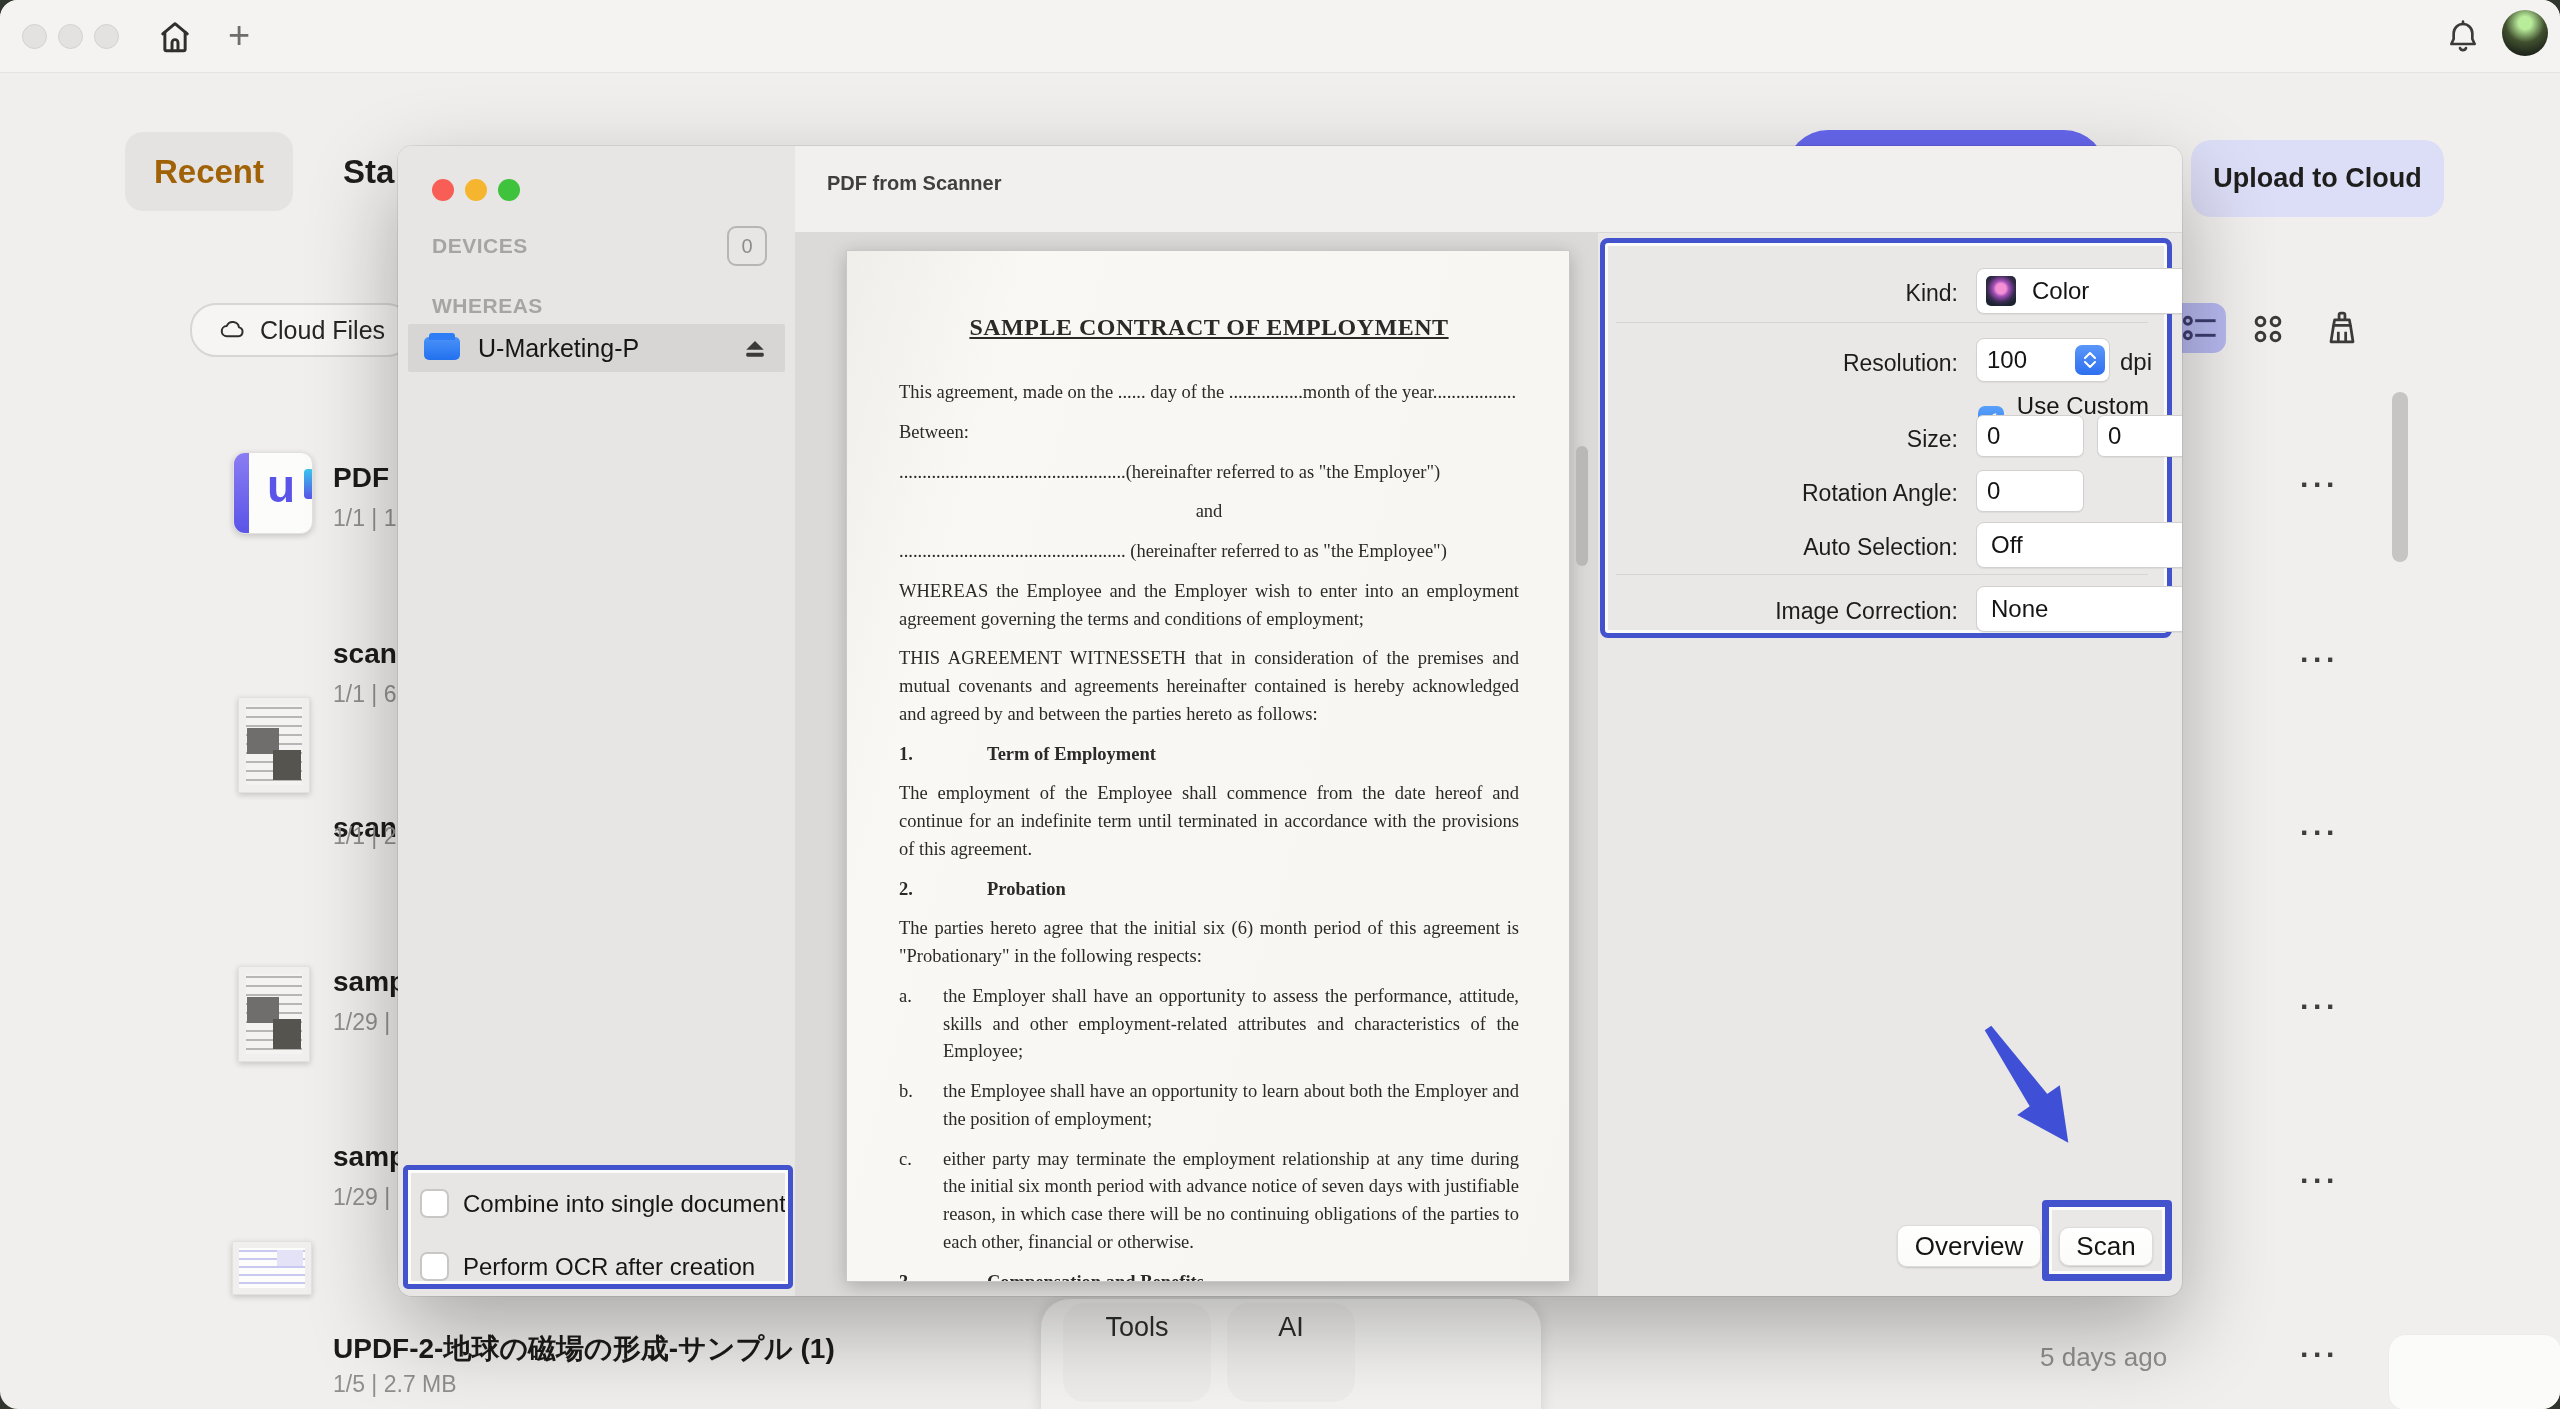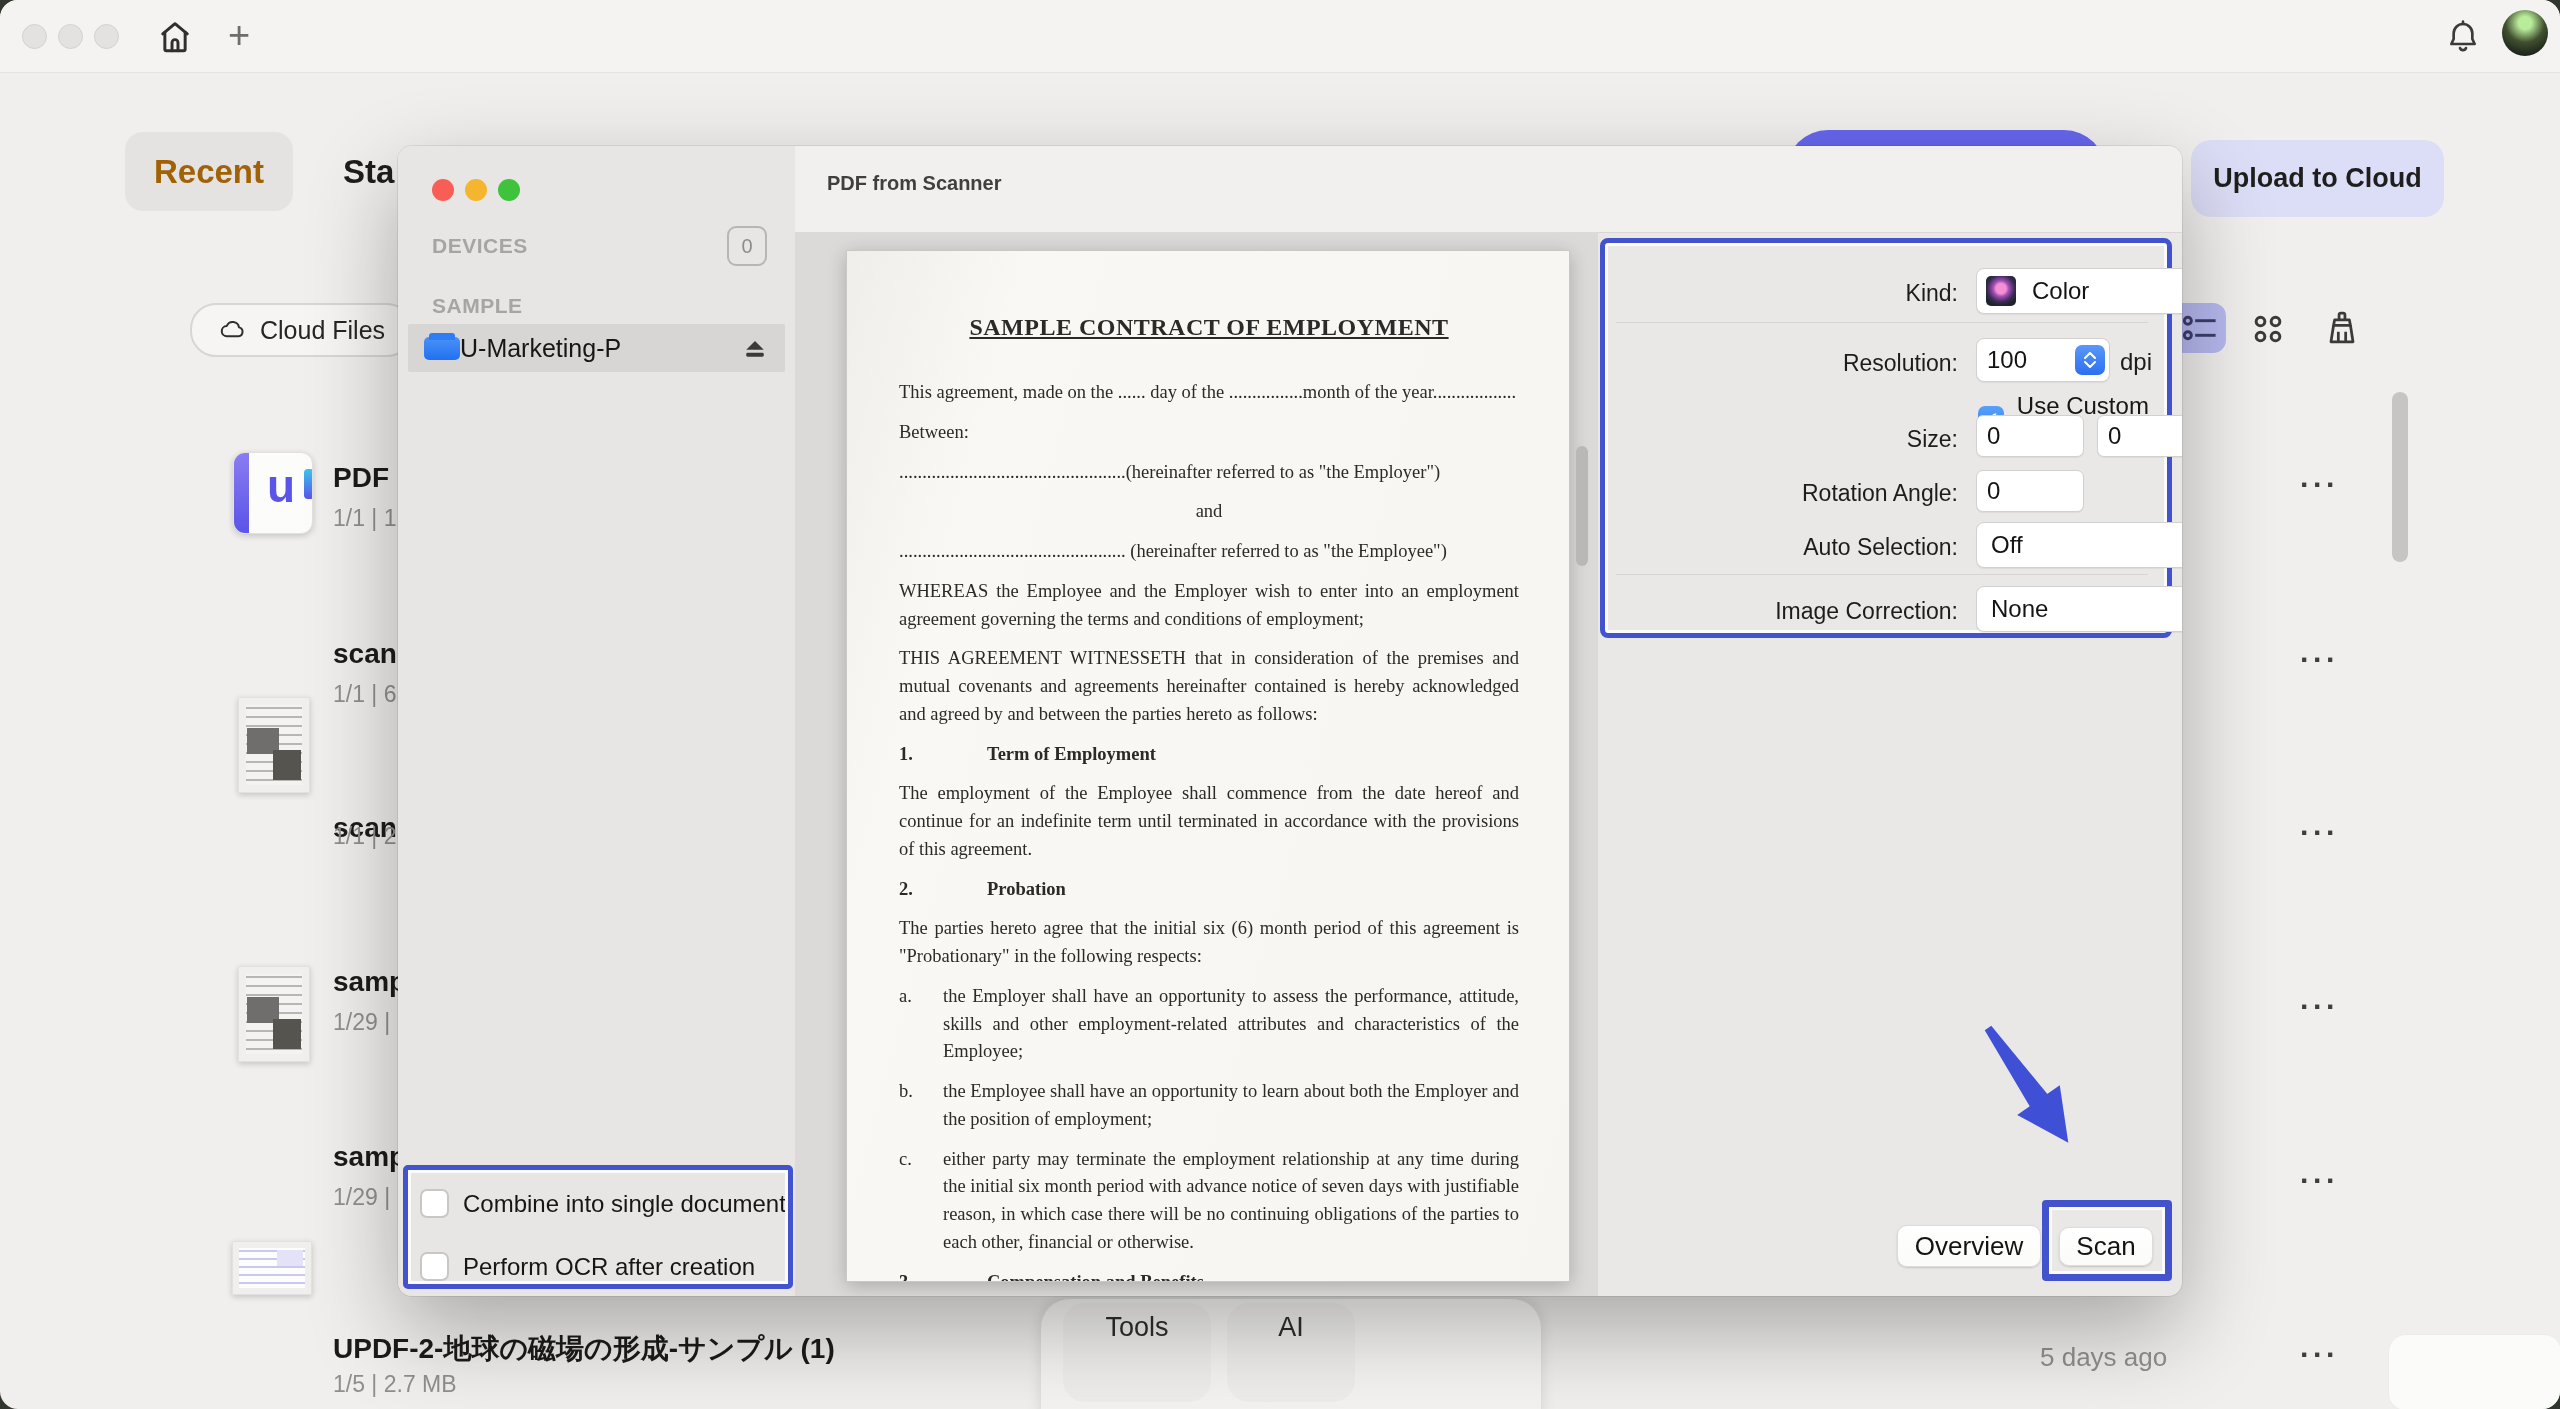--- a/index.html
+++ b/index.html
@@ -40,21 +40,21 @@
   
   .dialog{left:398px;top:146px;width:1784px;height:1150px;border-radius:14px;overflow:hidden;
           box-shadow:0 34px 90px rgba(0,0,0,.30),0 0 0 1px rgba(0,0,0,.08);background:#e9e8e6;}
   .dlg-sidebar{left:0;top:0;width:397px;height:1150px;background:#e7e6e4;border-right:1px solid #d2d1cf;}
   .dlg-titlebar{left:397px;top:0;width:1387px;height:86px;background:#f1f0ee;border-bottom:1px solid #d8d7d5;}
   .dlg-title{font-size:20px;font-weight:600;color:#3f3f3d;}
   .tl{width:22px;height:22px;border-radius:50%;}
   .side-h{font-size:21px;font-weight:700;color:#a6a5a3;letter-spacing:.5px;}
   .badge{width:36px;height:36px;border:2px solid #b7b6b4;border-radius:9px;color:#8e8d8b;font-size:20px;
          display:flex;align-items:center;justify-content:center;}
-  .side-row{background:#d7d6d4;border-radius:2px;display:flex;align-items:center;padding:0 16px;}
+  .side-row{background:#d7d6d4;border-radius:2px;display:flex;align-items:center;gap:18px;padding:0 16px;}
   .side-row .nm{font-size:25px;color:#161614;flex:1;}
   .scan-dev{width:36px;height:23px;border-radius:5px;background:linear-gradient(#4b93f8,#2270ef);position:relative;}
   .scan-dev::before{content:"";position:absolute;left:5px;top:-4px;right:5px;height:7px;border-radius:3px 3px 0 0;background:#2e7df5;}
   .preview{left:397px;top:86px;width:803px;height:1064px;background:#dbdad8;}
   .page{left:51px;top:18px;width:722px;height:1030px;background:linear-gradient(105deg,#efeeea,#f9f8f5 18%,#f6f5f2);
         border:1px solid #c9c8c6;box-shadow:0 4px 18px rgba(0,0,0,.22);overflow:hidden;
         font-family:"Liberation Serif",serif;color:#2a2a28;}
   .page-inner{position:absolute;left:52px;right:50px;top:58px;font-size:18.5px;line-height:1.5;text-align:justify;}
   .doc-h{text-align:center;font-weight:700;font-size:24px;text-decoration:underline;letter-spacing:.5px;margin-bottom:34px;}
   .doc-p{margin:0 0 12px 0;}
@@ -191,21 +191,21 @@
   <div class="abs dialog">
     <div class="abs dlg-sidebar"></div>
     <div class="abs dlg-titlebar"></div>
     <div class="abs tl" style="left:34px;top:33px;background:#f85e56"></div>
     <div class="abs tl" style="left:67px;top:33px;background:#f6b52e"></div>
     <div class="abs tl" style="left:100px;top:33px;background:#3fc23c"></div>
     <div class="abs dlg-title" style="left:429px;top:26px">PDF from Scanner</div>
 
     <div class="abs side-h" style="left:34px;top:88px">DEVICES</div>
     <div class="abs badge" style="left:329px;top:80px">0</div>
-    <div class="abs side-h" style="left:34px;top:148px">SAMPLE</div>
+    <div class="abs side-h" style="left:34px;top:148px">WHEREAS</div>
     <div class="abs side-row" style="left:10px;top:178px;width:345px;height:48px">
       <span class="scan-dev"></span>
       <span class="nm">U-Marketing-P</span>
       <svg width="28" height="28" viewBox="0 0 24 24" fill="#3a3a38">
           <path d="M4.5 13.5 12 6l7.5 7.5z"></path>
           <rect x="4.5" y="16" width="15" height="3.4" rx="1.2"></rect>
         </svg>
     </div>
 
     <div class="abs" style="left:22px;top:1043px;display:flex;gap:14px;align-items:center">

